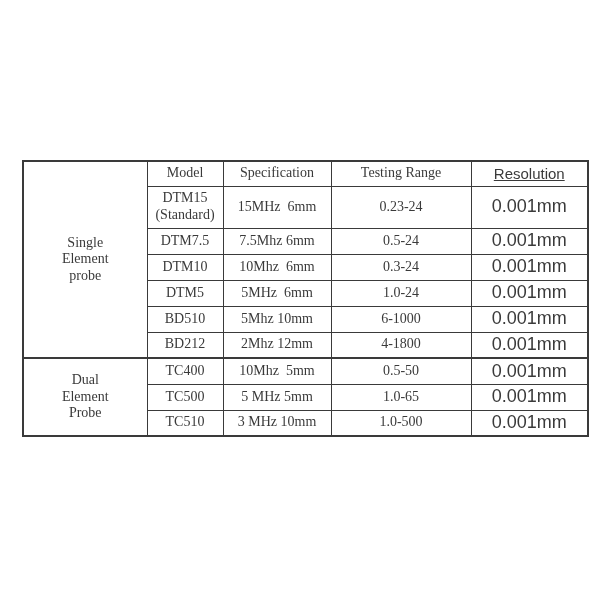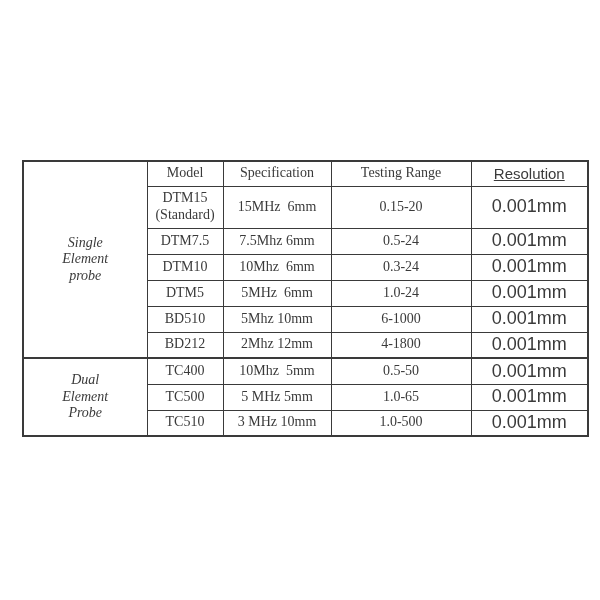--- a/index.html
+++ b/index.html
@@ -37,21 +37,20 @@
     line-height: 1.18;
     overflow: hidden;
   }
   .spec-table tr.h-header  { height: 25px; }
   .spec-table tr.h-tall    { height: 42px; }
   .spec-table tr.h-std     { height: 26px; margin-left: 14px; }
   .spec-table tr.group-divider td { border-top-width: 2.5px; }
   .group-cell {
     white-space: pre-line;
     line-height: 1.18;
-    font-style: italic;
   }
   .res-cell {
     font-family: "Liberation Sans", sans-serif;
     font-size: 18px;
   }
   th.res-cell {
     font-size: 15px;
     text-decoration: underline;
   }
 </style>
@@ -74,21 +73,21 @@
 probe</td>
         <th>Model</th>
         <th>Specification</th>
         <th>Testing Range</th>
         <th class="res-cell">Resolution</th>
       </tr>
       <tr class="h-tall">
         <td>DTM15
 (Standard)</td>
         <td>15MHz  6mm</td>
-        <td>0.15-20</td>
+        <td>0.23-24</td>
         <td class="res-cell">0.001mm</td>
       </tr>
       <tr class="h-std">
         <td>DTM7.5</td>
         <td>7.5Mhz 6mm</td>
         <td>0.5-24</td>
         <td class="res-cell">0.001mm</td>
       </tr>
       <tr class="h-std">
         <td>DTM10</td>

